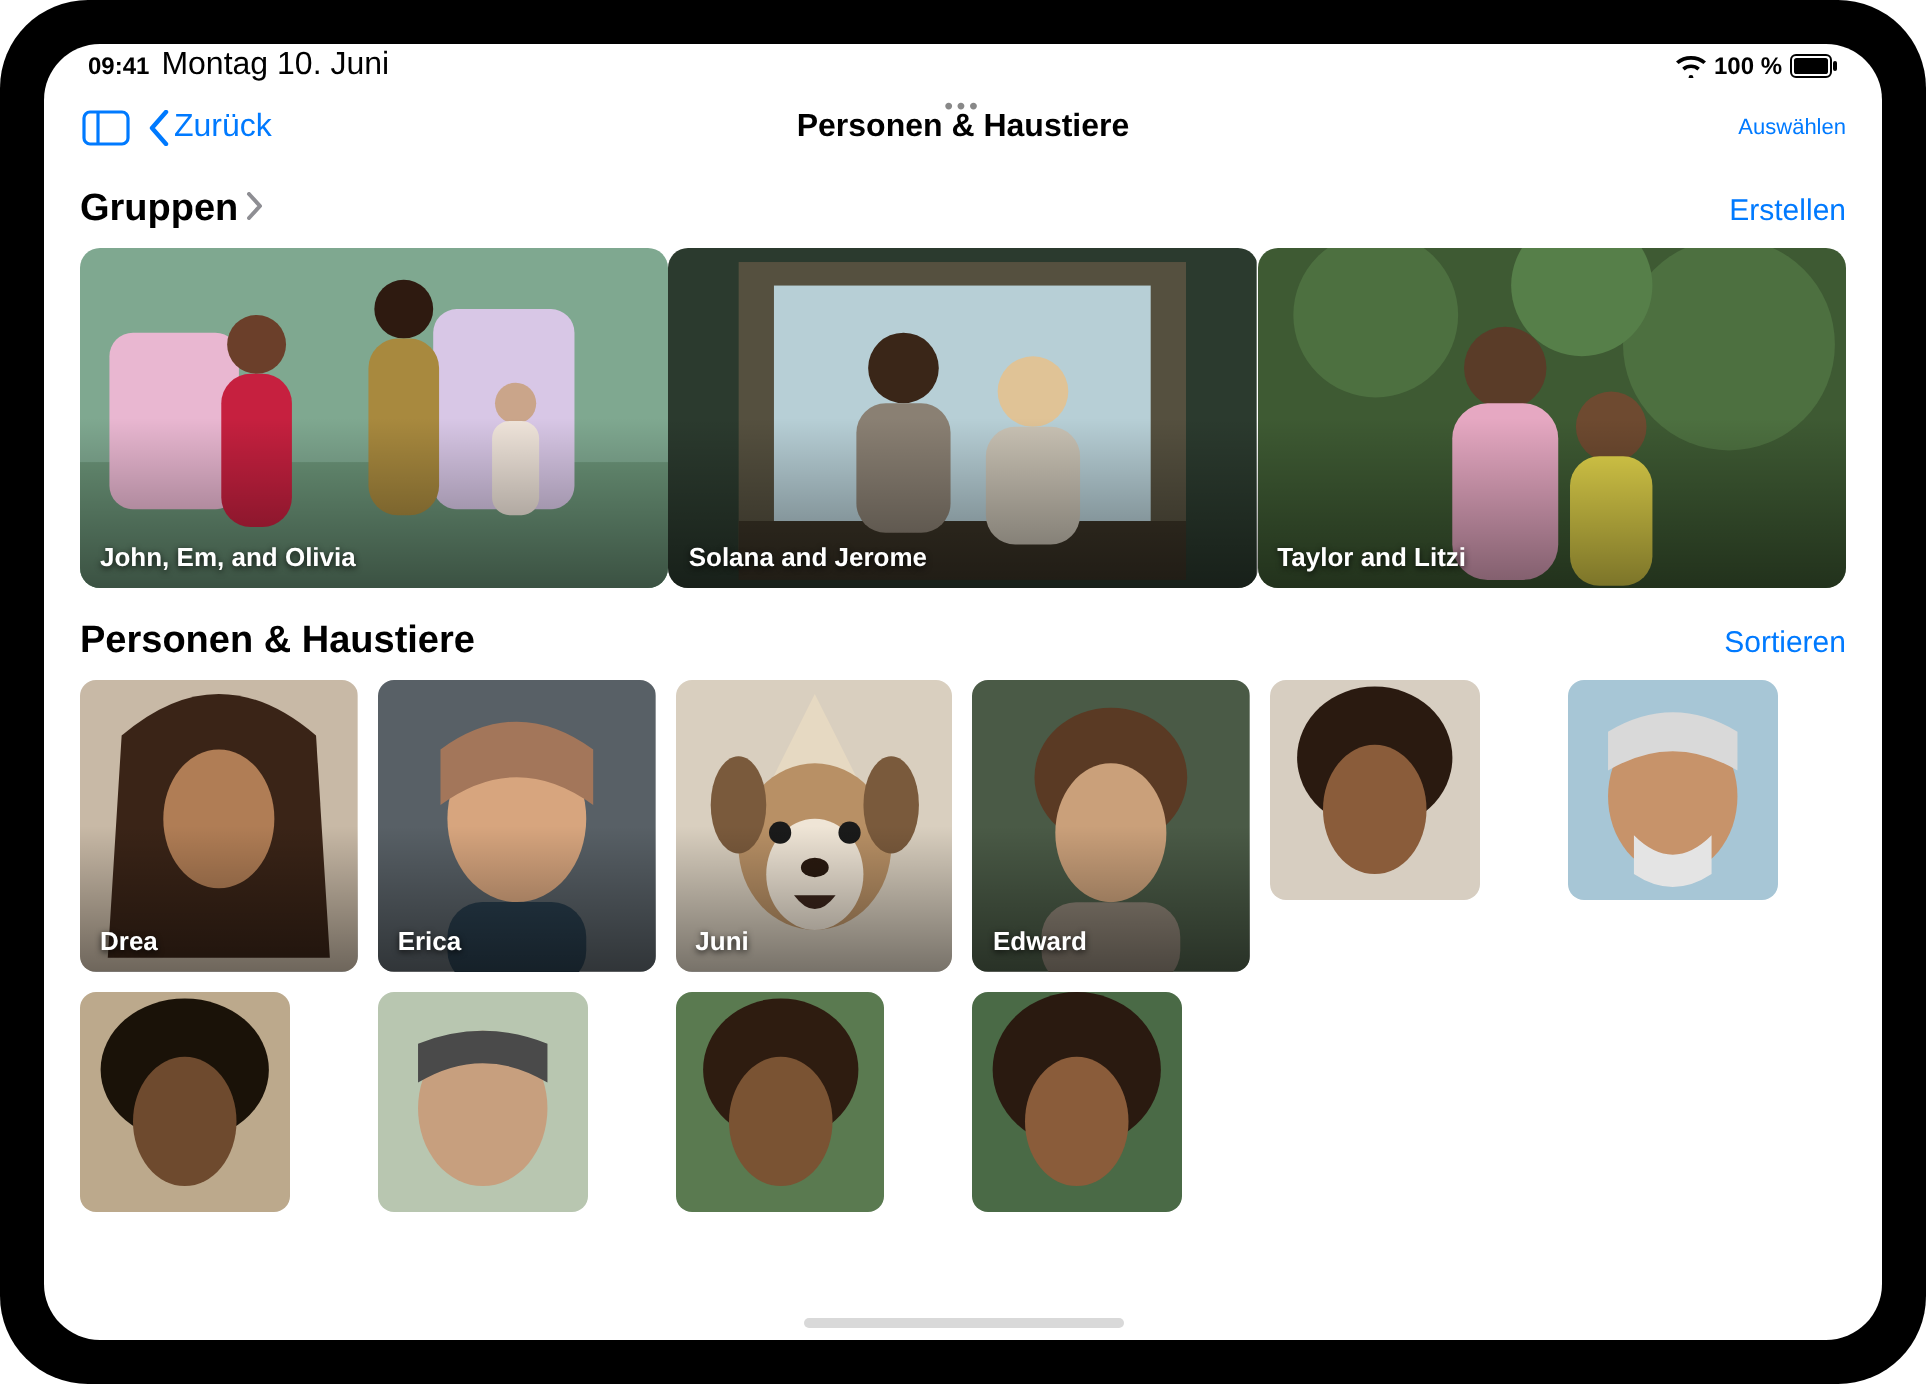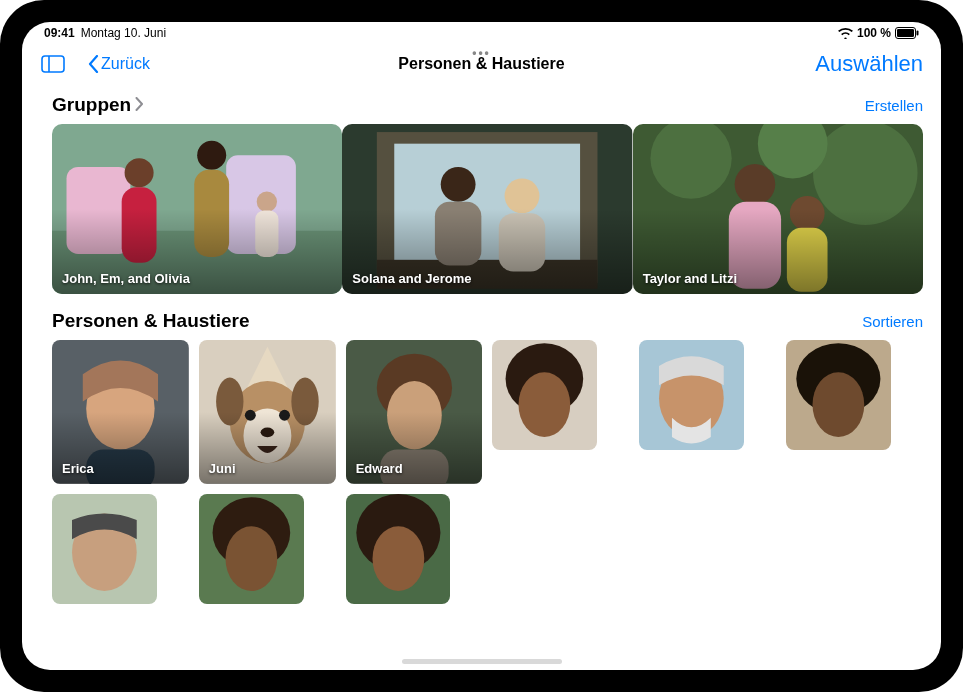--- a/index.html
+++ b/index.html
@@ -26,53 +26,53 @@
     display: flex;
     align-items: center;
     justify-content: space-between;
     padding: 0 22px;
     font-size: 12px;
     font-weight: 600;
     color: #000;
     gap: 25px;
   }
   .status-left { display: flex; align-items: baseline; gap: 6px; }
-  .status-left .date { font-weight: 400; font-size: 12px; }
+  .status-left .date { font-weight: 400; font-size: 16px; }
   .status-center {
     position: absolute;
     left: 50%; transform: translateX(-50%);
     top: 24px;
     font-size: 12px; color: #888;
     letter-spacing: 2px;
   }
   .status-right { display: flex; align-items: center; gap: 4px; font-size: 12px; }
   .wifi-icon, .battery-icon { display: inline-flex; }
   
   .nav-bar {
     height: 40px;
     display: flex;
     align-items: center;
     justify-content: space-between;
     padding: 0 18px;
     position: relative;
   }
-  .nav-left { display: flex; align-items: center; gap: 22px; }
+  .nav-left { display: flex; align-items: center; gap: 8px; }
   .sidebar-toggle { width: 26px; height: 20px; color: #007aff; display:flex; align-items:center; justify-content:center; }
   .back-btn { display: flex; align-items: center; gap: 2px; color: #007aff; font-size: 16px; cursor: pointer; }
   .nav-title {
     position: absolute;
     left: 50%; transform: translateX(-50%);
     font-size: 16px; font-weight: 600; color: #000;
   }
-  .nav-right { color: #007aff; font-size: 22px; cursor: pointer; }
+  .nav-right { color: #007aff; font-size: 11px; cursor: pointer; }
   
   .content {
     flex: 1;
     overflow: hidden;
-    padding: 4px 18px 0 30px;
+    padding: 4px 18px 0 18px;
   }
   .section { margin-top: 6px; }
   .section-header {
     display: flex; align-items: center; justify-content: space-between;
     margin-bottom: 8px;
   }
   .section-title {
     font-size: 19px; font-weight: 700; color: #000;
     display: flex; align-items: center; gap: 4px;
   }
@@ -257,20 +257,29 @@
 
       <div class="section" style="margin-top:16px">
         <div class="section-header">
           <div class="section-title">Personen &amp; Haustiere</div>
           <div class="section-action">Sortieren</div>
         </div>
         <div class="people-grid">
 
 
 
+          <div class="person-card">
+            <svg class="bg" viewBox="0 0 40 42" preserveAspectRatio="xMidYMid slice">
+              <rect width="40" height="42" fill="#c8b9a6"></rect>
+              <path d="M6 8 Q20 -4 34 8 L36 40 L4 40 Z" fill="#3a2417"></path>
+              <ellipse cx="20" cy="20" rx="8" ry="10" fill="#b07d55"></ellipse>
+            </svg>
+            <div class="card-shade"></div>
+            <div class="card-label">Drea</div>
+          </div>
 
           <div class="person-card">
             <svg class="bg" viewBox="0 0 40 42" preserveAspectRatio="xMidYMid slice">
               <rect width="40" height="42" fill="#586066"></rect>
               <ellipse cx="20" cy="20" rx="10" ry="12" fill="#d7a57e"></ellipse>
               <path d="M9 10 Q20 2 31 10 L31 18 Q20 10 9 18 Z" fill="#a3765a"></path>
               <rect x="10" y="32" width="20" height="12" rx="5" fill="#273b4a"></rect>
             </svg>
             <div class="card-shade"></div>
             <div class="card-label">Erica</div>

